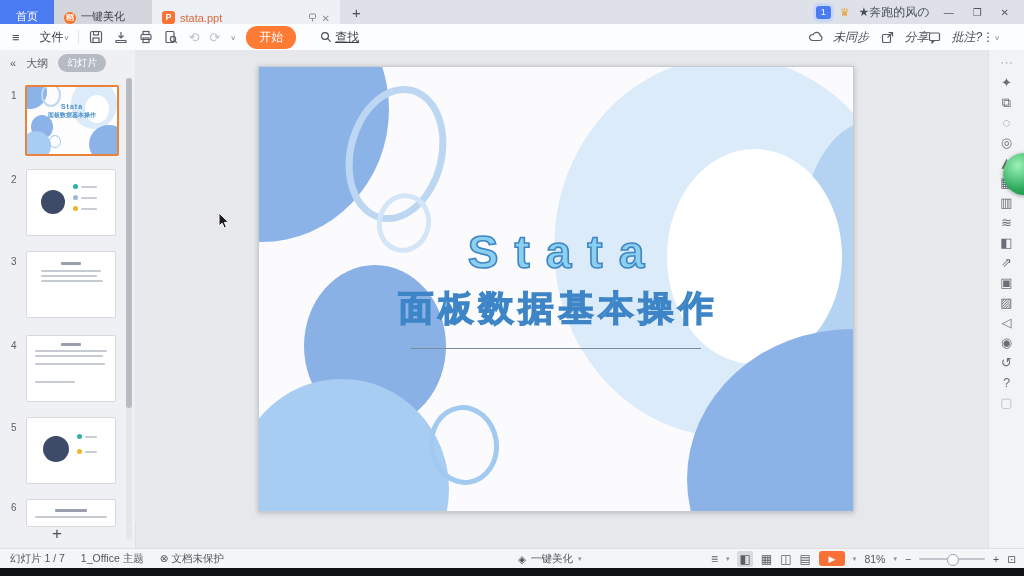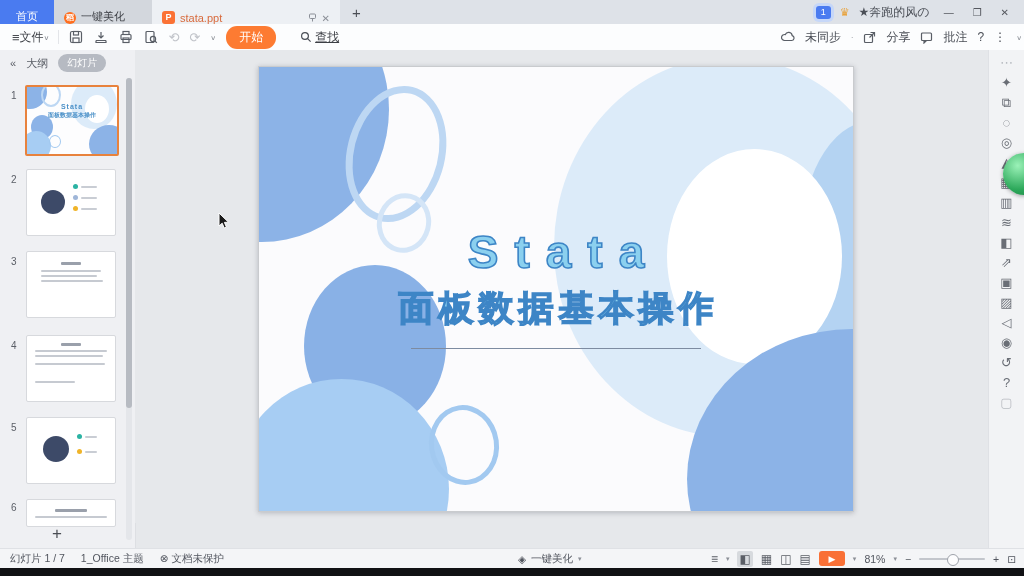--- a/index.html
+++ b/index.html
@@ -20,30 +20,30 @@
   .tb-right{margin-left:auto;display:flex;align-items:center;height:24px;gap:9px;padding-right:10px;}
   .badge1{min-width:15px;height:13px;background:#4a7bf0;border-radius:3px;color:#fff;font-size:9px;line-height:13px;text-align:center;box-shadow:0 0 0 3px #c6d7f8;}
   .crown{color:#e8a33d;font-size:11px;}
   .user{font-size:12px;color:#4a4e56;}
   .winbtn{font-size:10px;color:#55585f;padding:0 5px;}
 
   
   .toolbar{position:absolute;left:0;top:24px;width:1024px;height:26px;background:#fcfdfe;border-bottom:1px solid #e2e4e8;display:flex;align-items:center;font-size:12px;color:#3c3f45;}
   .toolbar .grp{display:flex;align-items:center;gap:10px;}
   .ham{font-size:13px;margin-left:12px;color:#4a4d53;}
-  .filelbl{margin-left:0;}
+  .filelbl{margin-left:20px;}
   .smallchev{font-size:8px;color:#8c9097;transform:scaleY(.8);}
   .vsep{width:1px;height:14px;background:#e3e5e9;margin:0 9px;}
   .qicon{width:15px;height:15px;display:inline-flex;align-items:center;justify-content:center;}
   .qicon svg{stroke:#595e66;fill:none;stroke-width:1.2;}
   .disabled{color:#c0c3c9;font-size:13px;}
   .startpill{background:#fd7b32;color:#fff;border-radius:11px;padding:3px 13px;font-size:12px;margin:0 8px 0 10px;}
   .menus{display:flex;align-items:center;gap:19px;}
   .find{display:flex;align-items:center;gap:3px;margin-left:16px;color:#3c3f45;text-decoration:underline;}
-  .tb-right2{margin-left:auto;display:flex;align-items:center;gap:10px;padding-right:2px;color:#4a4e56;}
+  .tb-right2{margin-left:auto;display:flex;align-items:center;padding-right:24px;color:#4a4e56;font-style:italic;}
   .tb-right2 svg{stroke:#595e66;fill:none;stroke-width:1.2;}
 
   
   .lpanel{position:absolute;left:0;top:50px;width:135px;height:498px;background:#eff0f3;border-right:1px solid #dddfe3;}
   .lphead{display:flex;align-items:center;gap:10px;height:26px;font-size:11px;color:#5a5e66;padding-left:10px;}
   .pill{background:#b6bac2;color:#fff;border-radius:9px;padding:2px 9px;font-size:10px;}
   .thumb{position:absolute;left:26px;width:88px;height:65px;background:#fff;border:1px solid #d7d9dd;border-radius:2px;overflow:hidden;}
   .thumb.sel{border:2px solid #e8823c;left:25px;width:90px;height:67px;}
   .tnum{position:absolute;left:11px;font-size:10px;color:#5a5e66;}
   .lscroll{position:absolute;right:3px;top:28px;width:6px;height:462px;background:#e4e6ea;border-radius:3px;}

